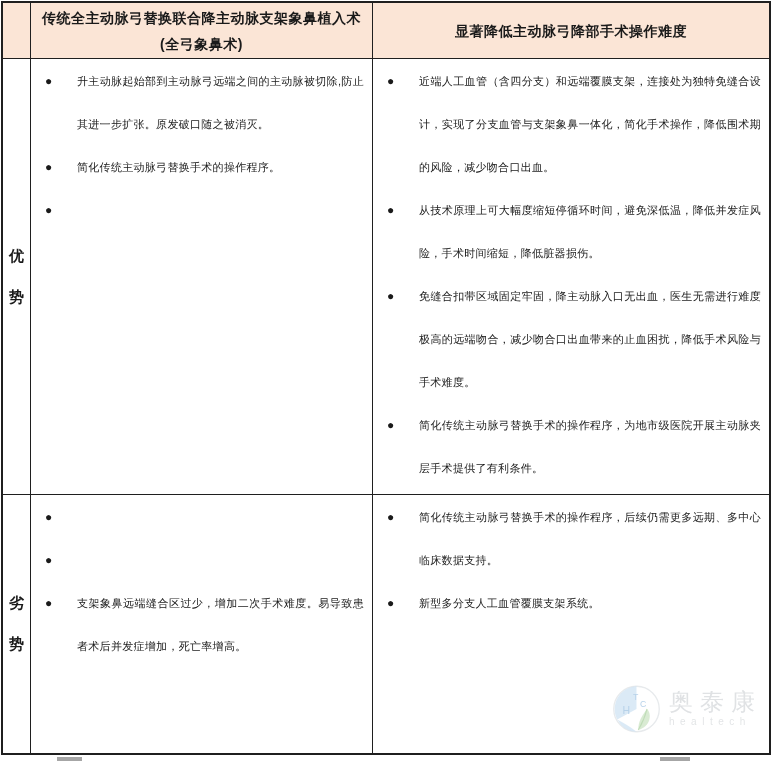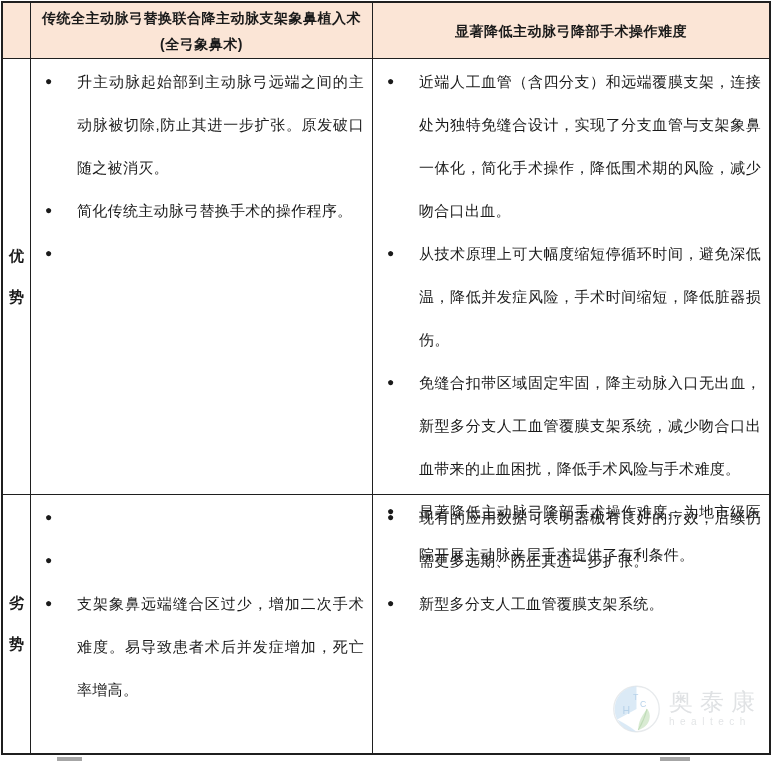--- a/index.html
+++ b/index.html
@@ -30,21 +30,21 @@
     gap:22px;font-weight:bold;font-size:15px;
   }
   .content{padding:1px 8px 0 10px;}
   .blist{list-style:none;margin:0;padding:0;}
   .bitem{display:flex;align-items:flex-start;}
   .bullet{
     flex:0 0 32px;text-align:left;padding-left:4px;
     font-size:12px;line-height:43px;
   }
   .btext{
-    flex:1;font-size:15px;line-height:43px;letter-spacing:0.3px;
+    flex:1;font-size:11px;line-height:43px;letter-spacing:0.3px;
     text-align:justify;
   }
   
   .watermark{
     position:absolute;left:612px;top:678px;width:150px;height:62px;
     display:flex;align-items:center;gap:8px;opacity:0.75;pointer-events:none;
   }
   .wm-text{display:flex;flex-direction:column;justify-content:space-between;}
   .wm-brand{font-size:24px;letter-spacing:7px;color:#d6d9dc;line-height:26px;white-space:nowrap;}
   .wm-sub{font-size:10px;letter-spacing:5.5px;color:#d9dcde;line-height:14px;white-space:nowrap;}
@@ -91,25 +91,25 @@
       <li class="bitem">
         <span class="bullet">●</span>
         <span class="btext">近端人工血管（含四分支）和远端覆膜支架，连接处为独特免缝合设计，实现了分支血管与支架象鼻一体化，简化手术操作，降低围术期的风险，减少吻合口出血。</span>
       </li>
       <li class="bitem">
         <span class="bullet">●</span>
         <span class="btext">从技术原理上可大幅度缩短停循环时间，避免深低温，降低并发症风险，手术时间缩短，降低脏器损伤。</span>
       </li>
       <li class="bitem">
         <span class="bullet">●</span>
-        <span class="btext">免缝合扣带区域固定牢固，降主动脉入口无出血，新型多分支人工血管覆膜支架系统，减少吻合口出血带来的止血困扰，降低手术风险与手术难度。</span>
+        <span class="btext">免缝合扣带区域固定牢固，降主动脉入口无出血，医生无需进行难度极高的远端吻合，减少吻合口出血带来的止血困扰，降低手术风险与手术难度。</span>
       </li>
       <li class="bitem">
         <span class="bullet">●</span>
-        <span class="btext">显著降低主动脉弓降部手术操作难度，为地市级医院开展主动脉夹层手术提供了有利条件。</span>
+        <span class="btext">简化传统主动脉弓替换手术的操作程序，为地市级医院开展主动脉夹层手术提供了有利条件。</span>
       </li>
     </ul>
   </div>
 
   <div class="cell rowlabel last-row">
     <span>劣</span>
     <span>势</span>
   </div>
   <div class="cell content last-row">
     <ul class="blist">
@@ -123,21 +123,21 @@
         <span class="bullet">●</span>
         <span class="btext">支架象鼻远端缝合区过少，增加二次手术难度。易导致患者术后并发症增加，死亡率增高。</span>
       </li>
 
     </ul>
   </div>
   <div class="cell content last-col last-row">
     <ul class="blist">
       <li class="bitem">
         <span class="bullet">●</span>
-        <span class="btext">现有的应用数据可表明器械有良好的疗效，后续仍需更多远期、防止其进一步扩张。</span>
+        <span class="btext">简化传统主动脉弓替换手术的操作程序，后续仍需更多远期、多中心临床数据支持。</span>
       </li>
       <li class="bitem">
         <span class="bullet">●</span>
         <span class="btext">新型多分支人工血管覆膜支架系统。</span>
       </li>
     </ul>
   </div>
 
 </div>
 

